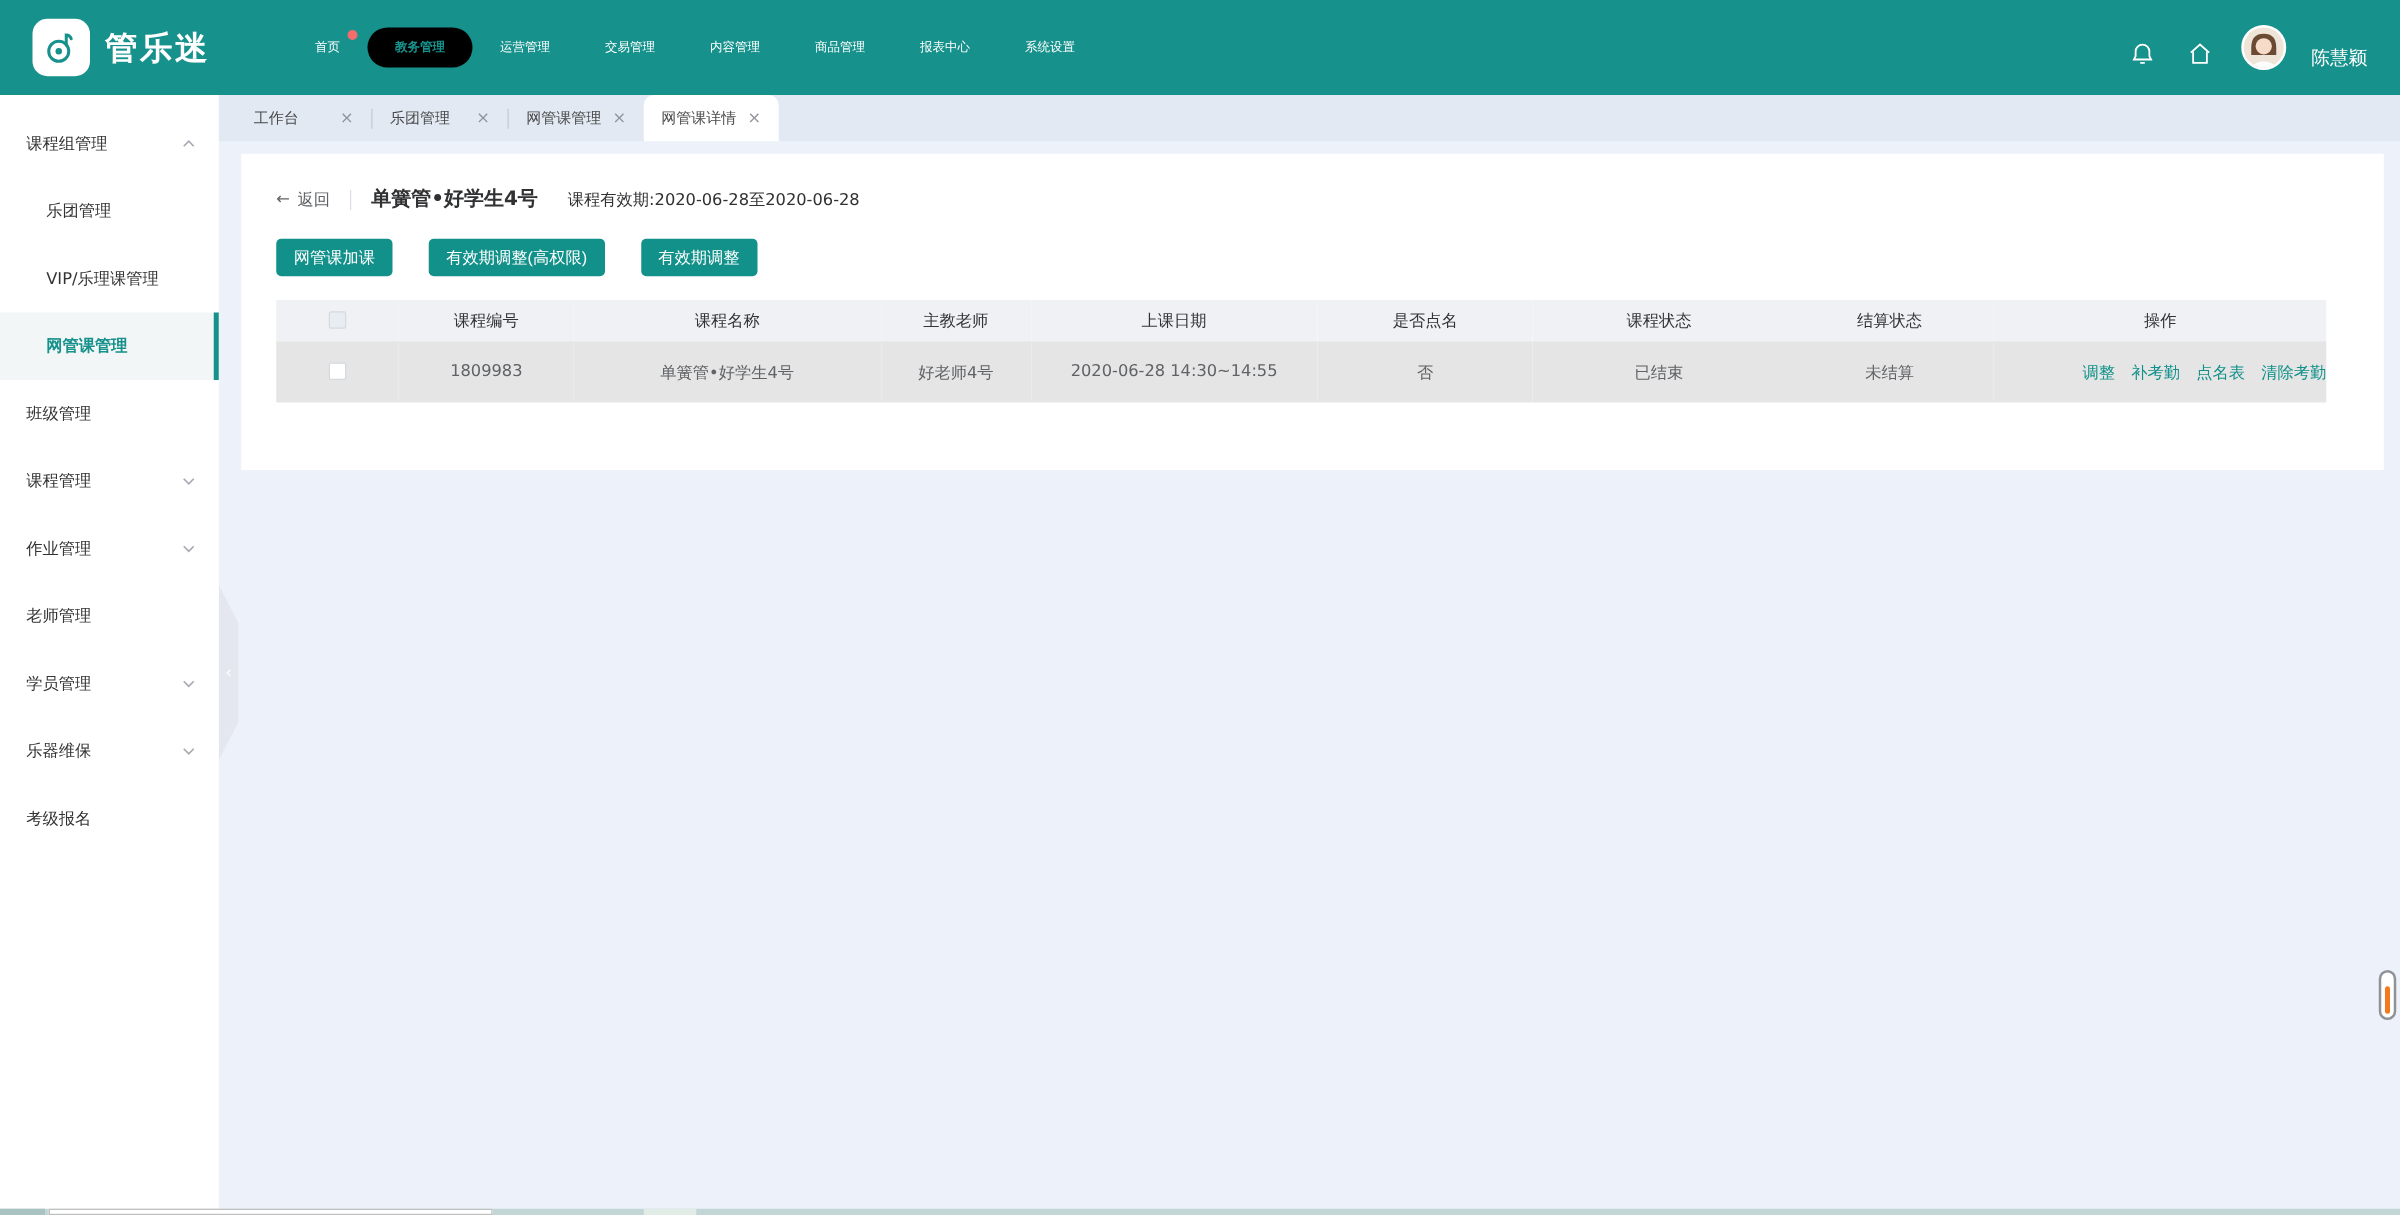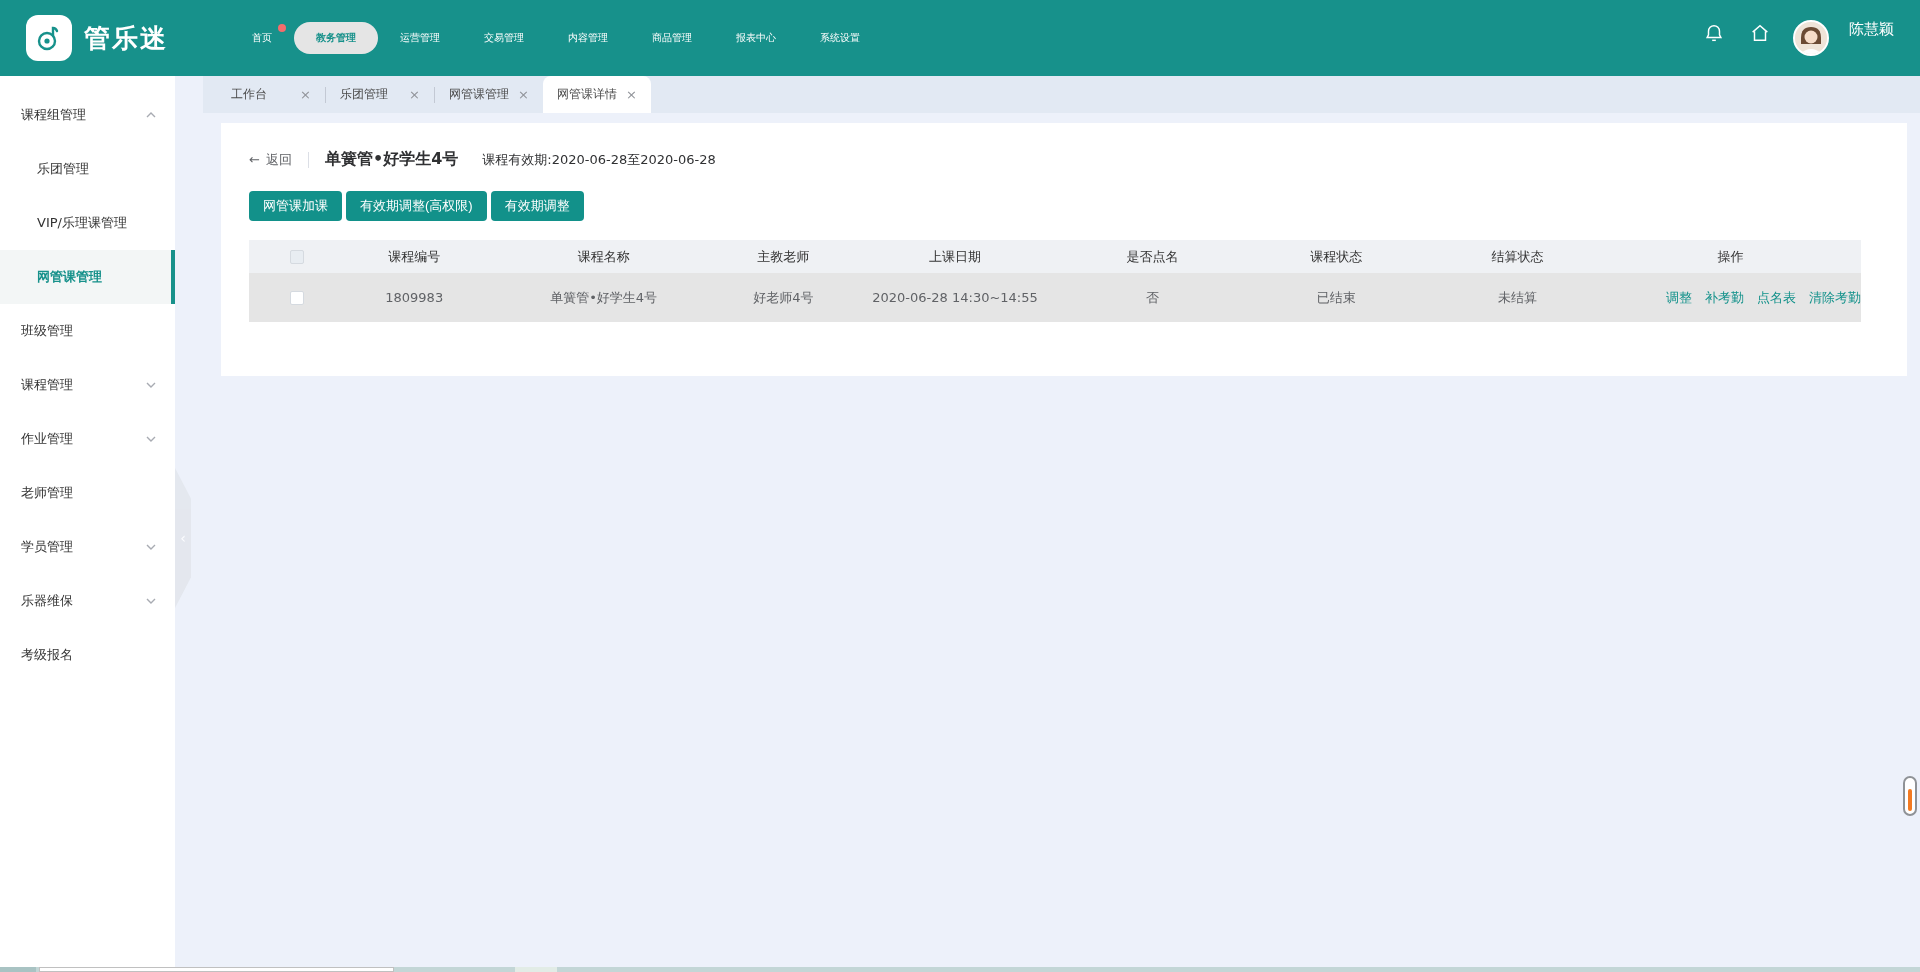--- a/index.html
+++ b/index.html
@@ -6,55 +6,55 @@
   html,body { width:1920px; height:972px; overflow:hidden; font-family:"DejaVu Sans","Liberation Sans",sans-serif; }
   body { background:#edf1fa; position:relative; }
 
   
   .topbar { height:76px; background:#17918b; display:flex; align-items:center; padding:0 26px; position:relative; }
   .logo-wrap { display:flex; align-items:center; gap:12px; }
   .logo-box { width:46px; height:46px; background:#ffffff; border-radius:12px; display:flex; align-items:center; justify-content:center; }
   .brand { color:#ffffff; font-size:26px; font-weight:bold; letter-spacing:2px; }
   .nav-items { display:flex; align-items:center; margin-left:62px; }
   .nav-item { position:relative; color:#ffffff; font-size:10px; padding:9px 22px; cursor:pointer; white-space:nowrap; }
-  .nav-item.active { background:#e5e5e5; color:#17918b; border-radius:18px; font-weight:bold; }
+  .nav-item.active { background:#000000; color:#17918b; border-radius:18px; font-weight:bold; }
   .nav-badge { position:absolute; top:2px; right:8px; width:8px; height:8px; border-radius:50%; background:#f56c6c; }
-  .topbar-right { margin-left:auto; display:flex; align-items:flex-start; gap:20px; }
+  .topbar-right { margin-left:auto; display:flex; align-items:flex-end; gap:20px; }
   .icon-btn { width:26px; height:26px; display:flex; align-items:center; justify-content:center; cursor:pointer; }
   .avatar { width:36px; height:36px; border-radius:50%; border:2px solid #ffffff; overflow:hidden; background:#f6efe9; cursor:pointer; }
   .username { color:#ffffff; font-size:15px; }
 
   
   .shell { display:flex; height:896px; }
   .sidebar { width:175px; background:#ffffff; flex-shrink:0; padding-top:12px; position:relative; }
   .side-item { height:54px; display:flex; align-items:center; padding:0 18px 0 21px; font-size:13px; color:#333333; cursor:pointer; justify-content:space-between; }
   .side-sub { padding-left:37px; }
   .side-item.active { background:#f3f6f6; color:#17918b; font-weight:bold; border-right:4px solid #17918b; }
   .chev { color:#a8abb2; display:flex; }
   .collapse-handle { position:absolute; left:175px; top:468px; width:16px; height:140px; background:#e2e6ec; opacity:.85; border-radius:0 10px 10px 0;
     clip-path:polygon(0 0, 100% 22%, 100% 78%, 0 100%); display:flex; align-items:center; justify-content:center; color:#ffffff; font-size:14px; cursor:pointer; z-index:5; }
 
-  .main { flex:1; display:flex; flex-direction:column; min-width:0;margin-left:28px; }
+  .main { flex:1; display:flex; flex-direction:column; min-width:0; }
 
   
   .tabstrip { height:37px; background:#e2e9f3; display:flex; align-items:stretch; padding-left:14px; }
   .tab { width:108px; display:flex; align-items:center; justify-content:space-between; padding:0 14px; font-size:12px; color:#4a4a4a; cursor:pointer; position:relative; }
   .tab .x { color:#909399; font-size:13px; cursor:pointer; }
   .tab.active { background:#ffffff; border-radius:8px 8px 0 0; }
   .tab-sep { width:1px; height:16px; background:#c3c9d4; align-self:center; }
 
   
   .content { flex:1; padding:10px 13px 0 18px; }
   .card { background:#ffffff; width:100%; height:253px; padding:26px 46px 0 28px; }
   .detail-head { display:flex; align-items:center; }
   .back { display:flex; align-items:center; gap:6px; color:#606266; font-size:13px; cursor:pointer; }
   .head-sep { width:1px; height:16px; background:#dcdfe6; margin:0 16px; }
   .page-title { font-size:16px; font-weight:bold; color:#303133; }
   .validity { font-size:13px; color:#303133; margin-left:24px; }
-  .btn-row { display:flex; gap:4px; margin-top:21px; }
+  .btn-row { display:flex; gap:29px; margin-top:21px; }
   .btn { background:#12918a; color:#ffffff; font-size:13px; height:30px; padding:0 14px; border:none; border-radius:4px; cursor:pointer; white-space:nowrap; }
 
   
   table { width:100%; border-collapse:collapse; margin-top:19px; table-layout:fixed; }
   thead th { background:#eff1f4; height:33px; font-size:13px; color:#333333; font-weight:normal; text-align:center; }
   tbody td { height:49px; font-size:13px; color:#606266; text-align:center; background:#e5e5e5; }
   .cb { width:14px; height:14px; border:1px solid #d5dae0; border-radius:2px; display:inline-block; vertical-align:middle; background:#ffffff; cursor:pointer; }
   .cb.head { background:#e8edf2; }
   .actions { display:flex; gap:13px; justify-content:flex-end; }
   .link { color:#12918a; cursor:pointer; white-space:nowrap; }

